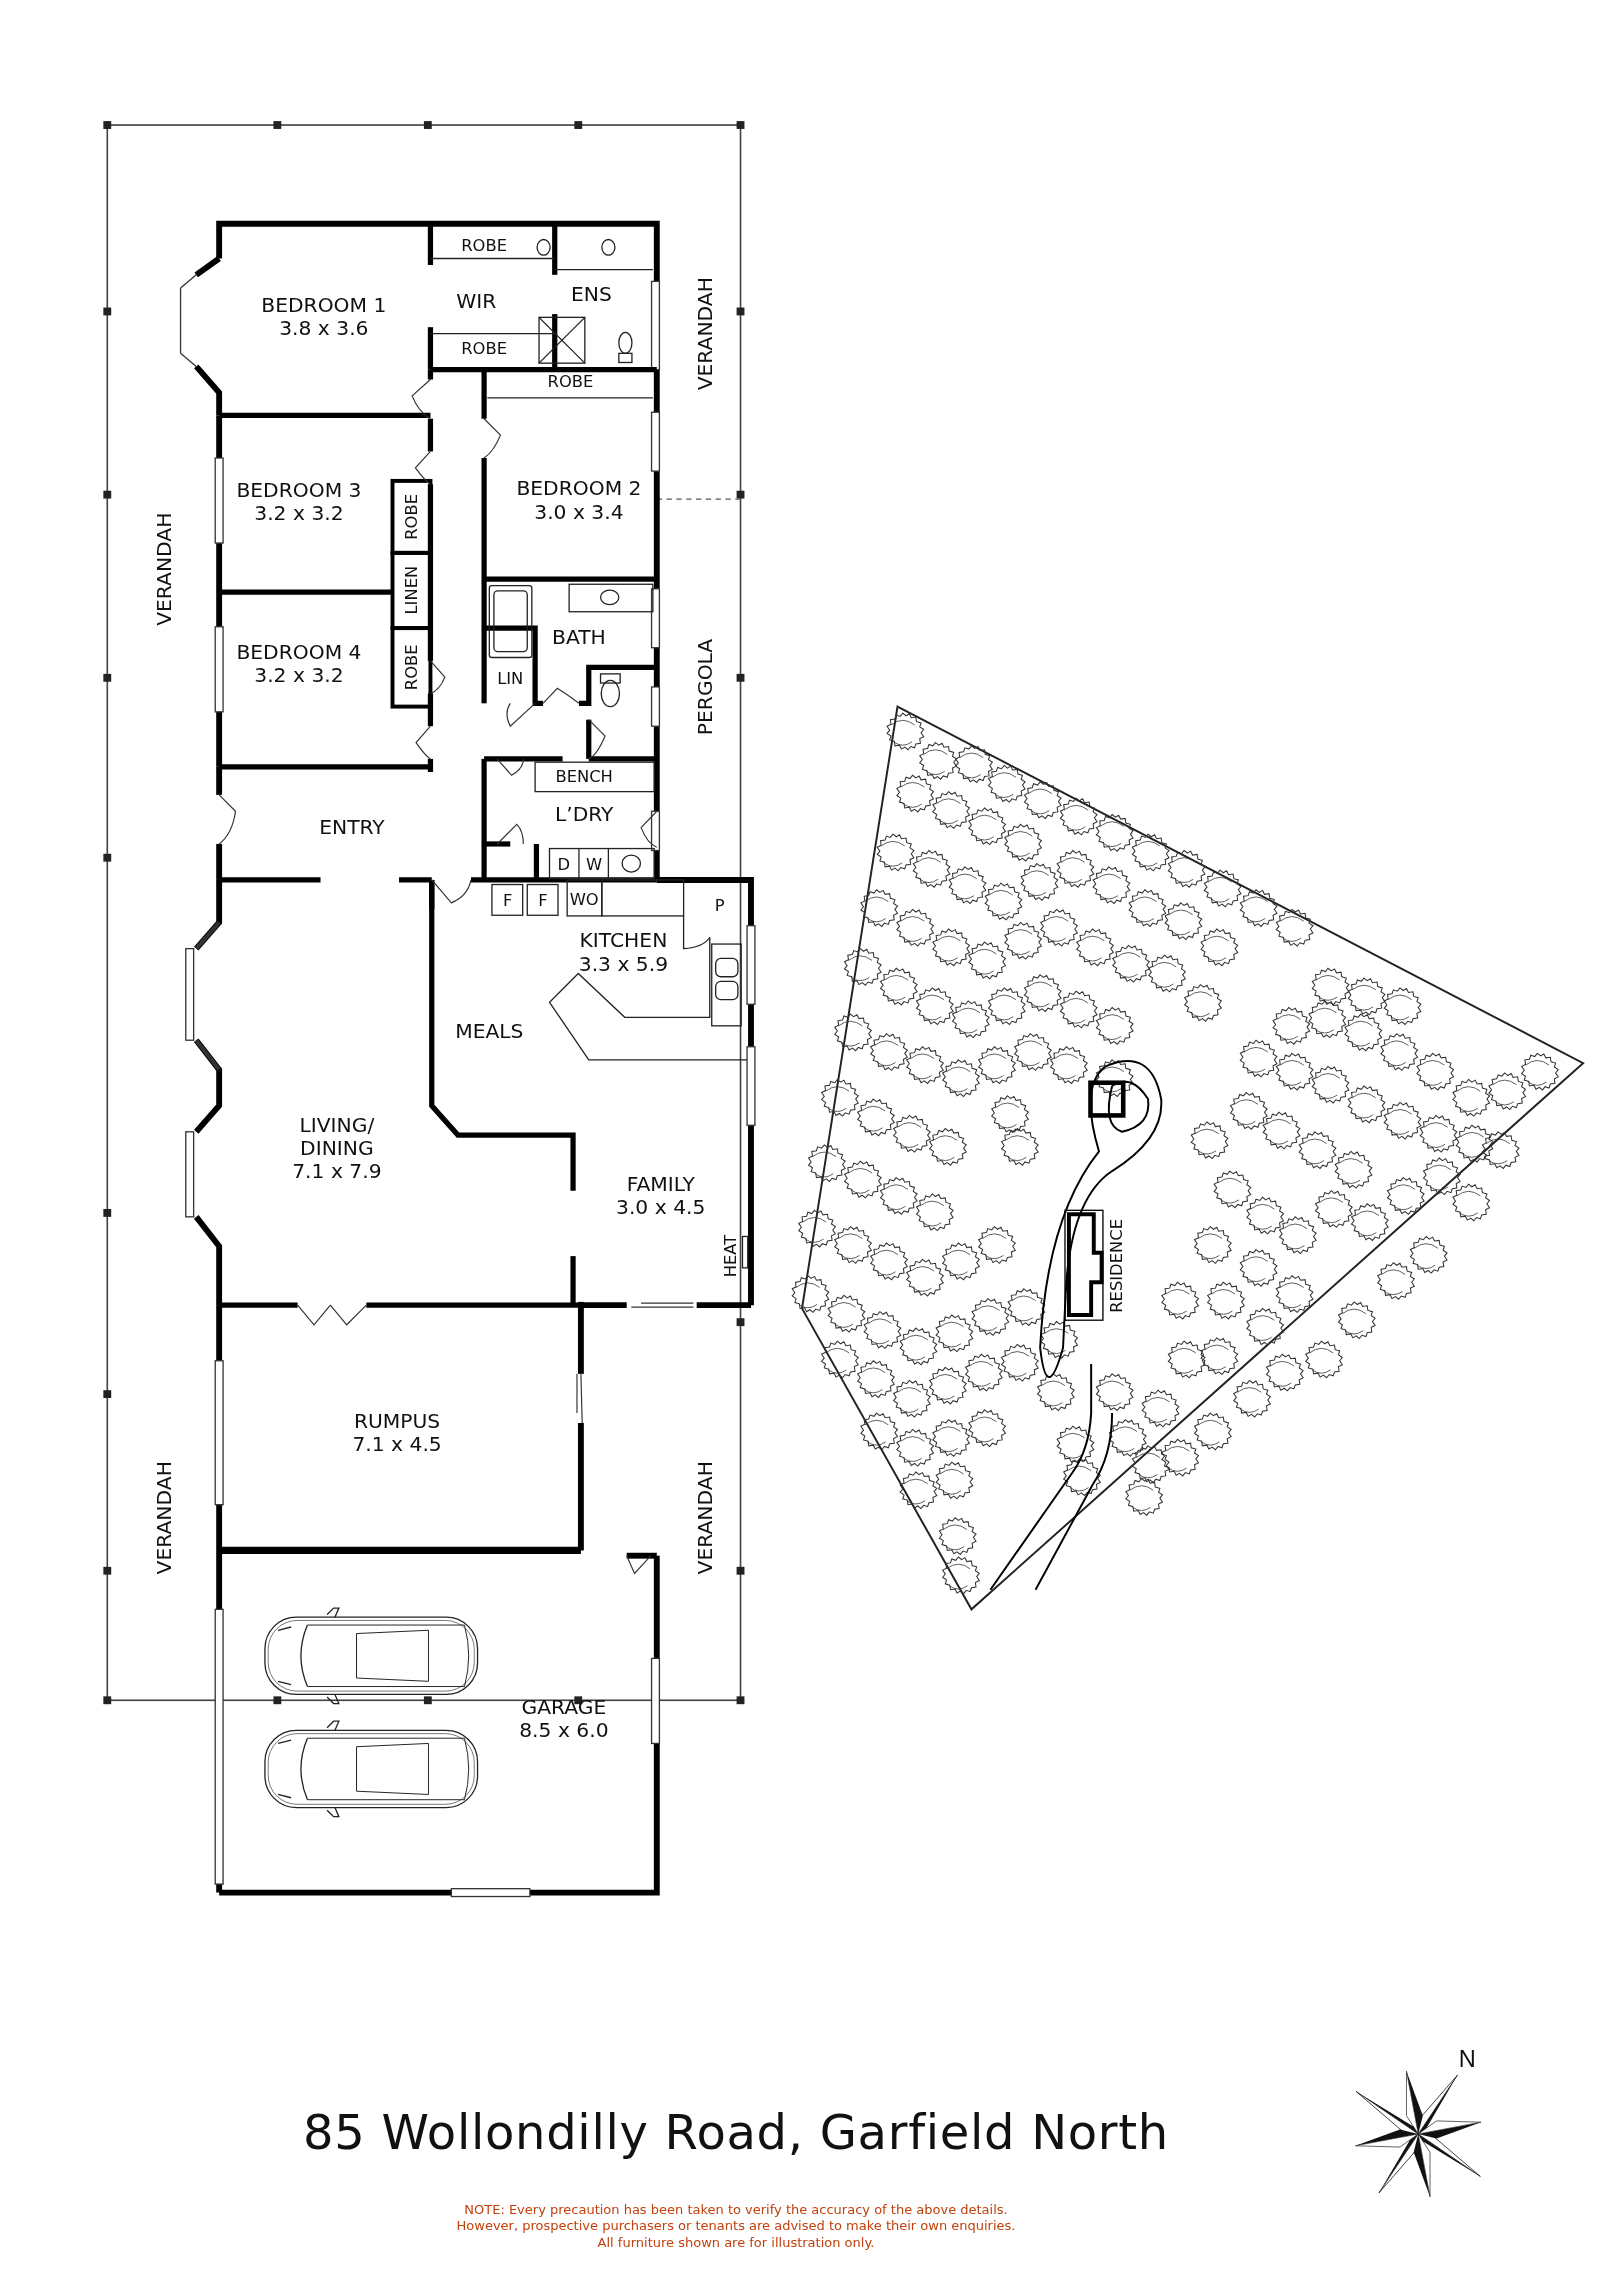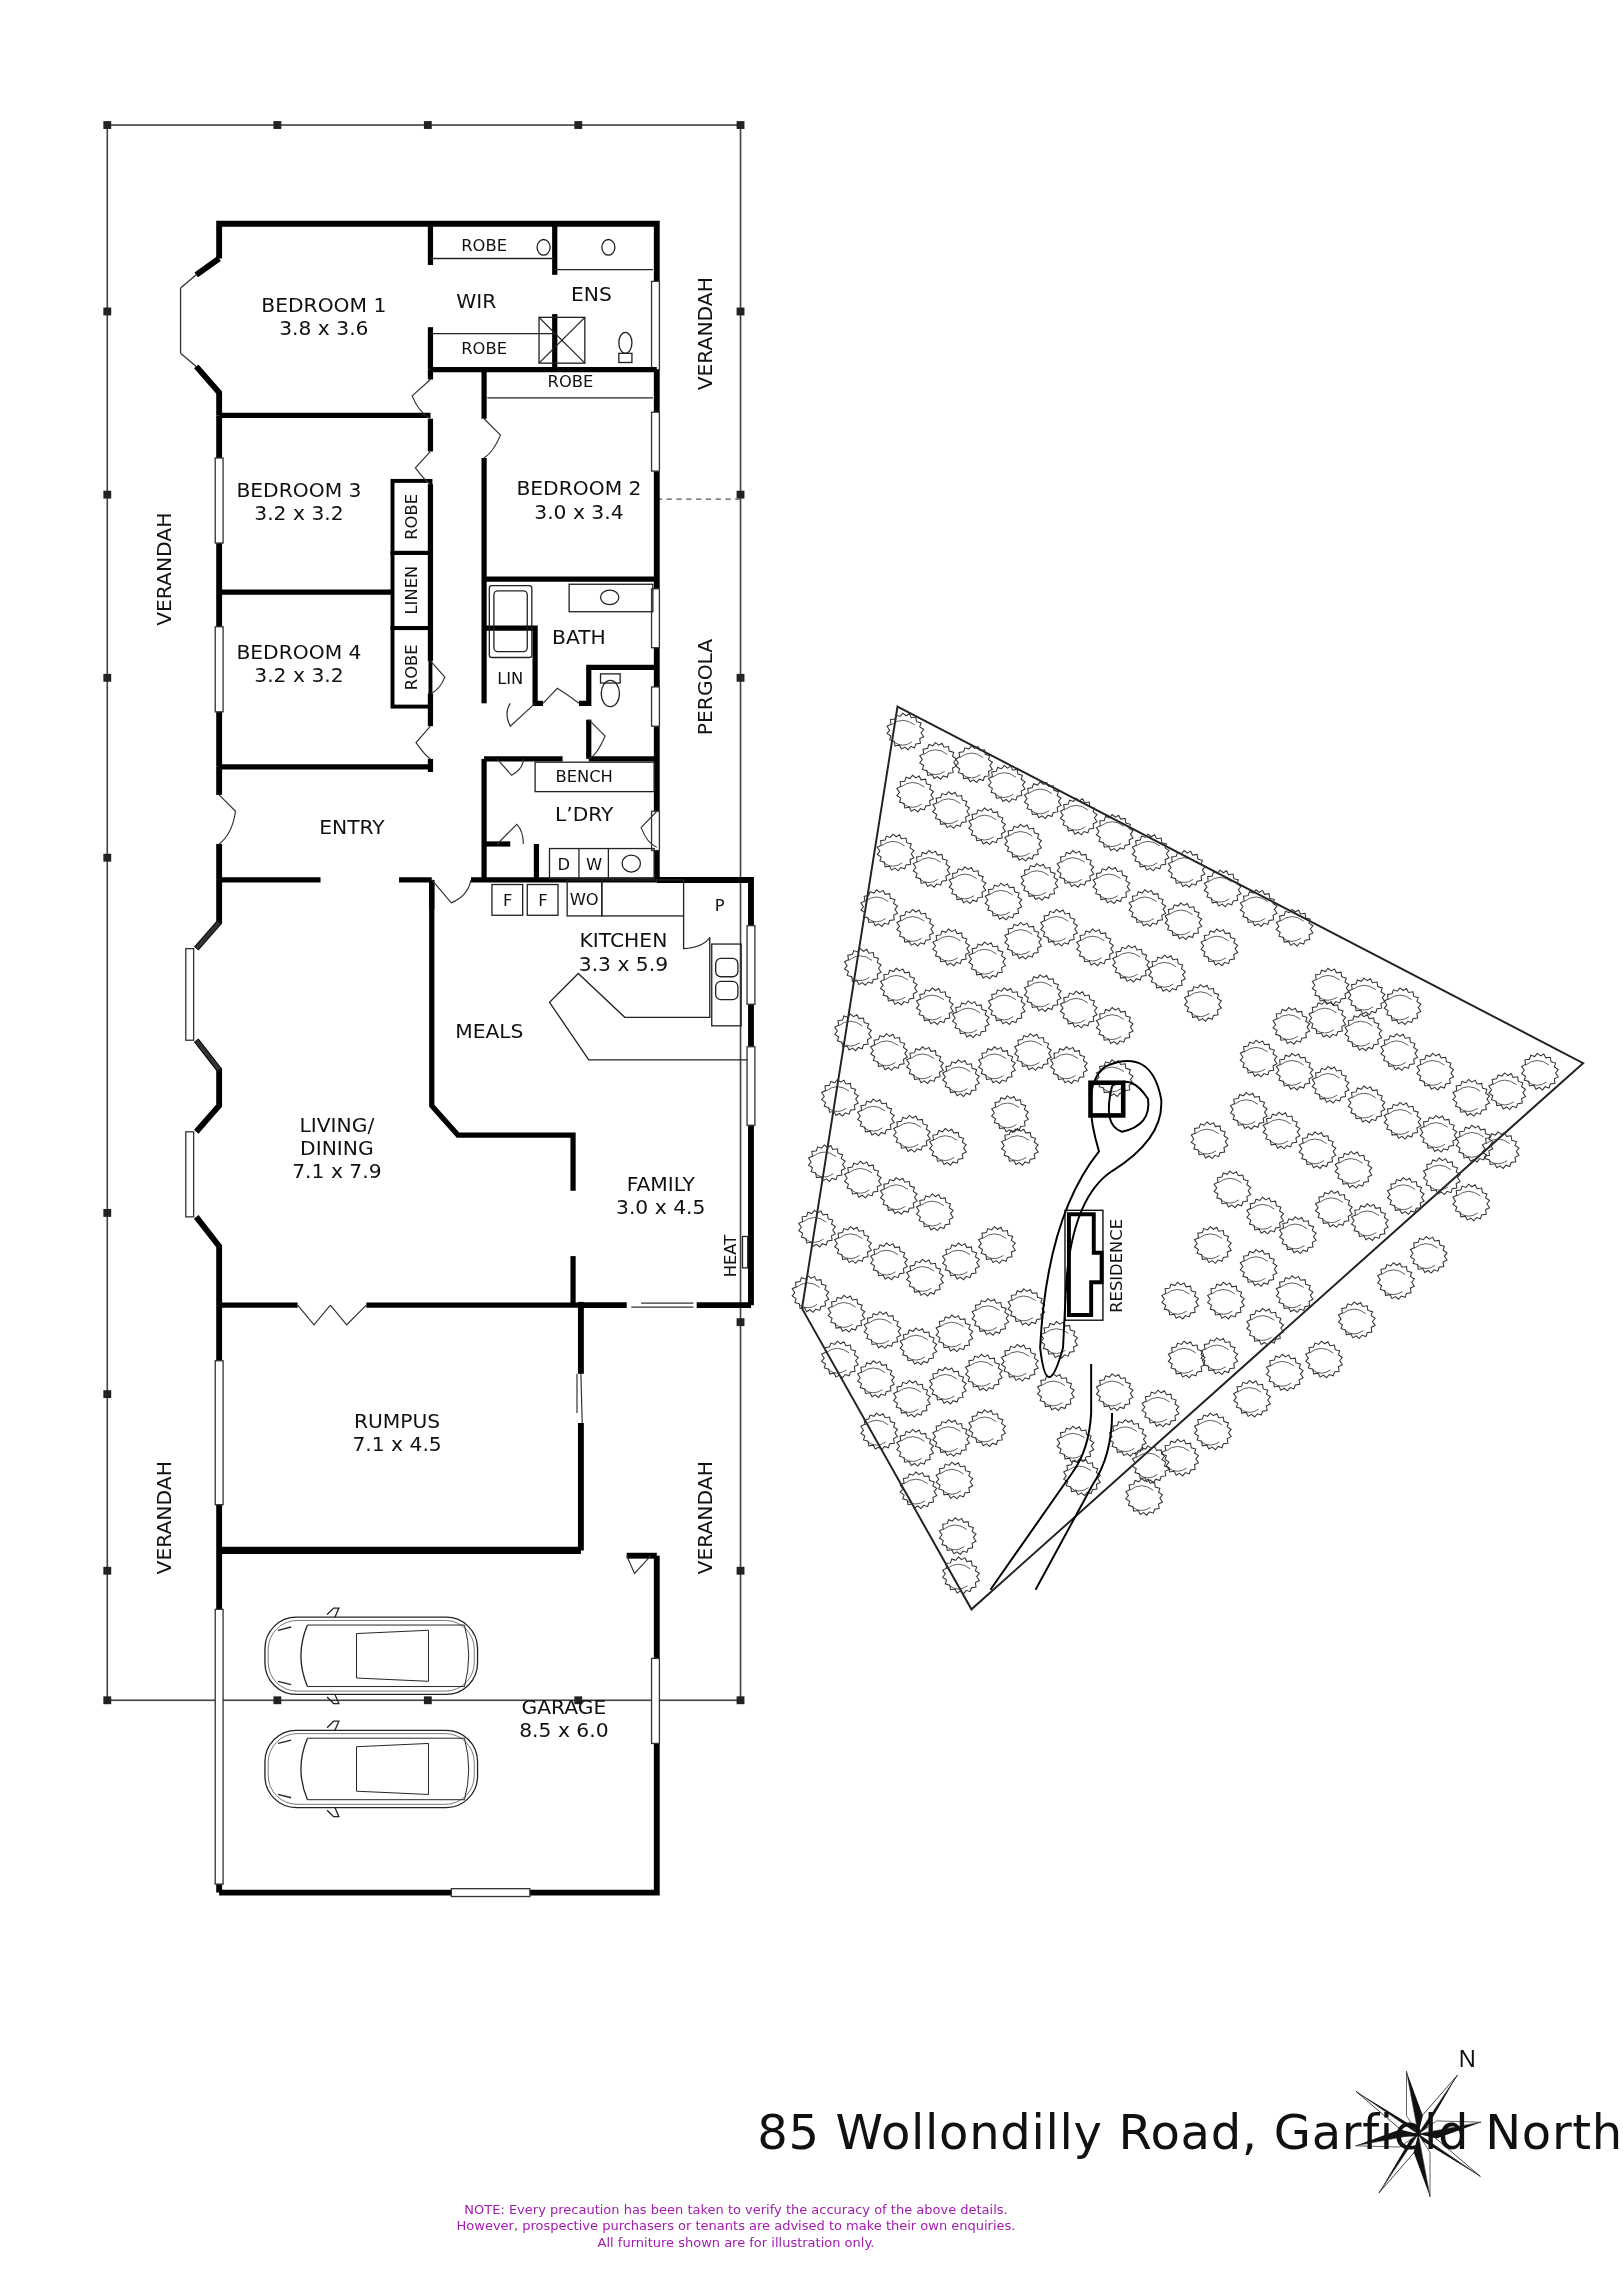--- a/index.html
+++ b/index.html
@@ -2,23 +2,23 @@
 <html style="font-size:10.5px"><head>
 <meta charset="utf-8">
 <style>
   html, body { margin:0; padding:0; background:#ffffff; }
   body { width:1623px; height:2295px; position:relative; overflow:hidden; font-family:"Liberation Sans", sans-serif; color:#111; }
   #plan { position:absolute; left:0; top:0; }
   .lbl { font-family:"DejaVu Sans", "Liberation Sans", sans-serif; fill:#111; text-anchor:middle; }
   .room { font-size:31px; }
   .dim { font-size:31px; }
   .small { font-size:25px; }
-  .title { position:absolute; left:0; width:1623px; top:2104px; text-align:right; font-family:"DejaVu Sans", "Liberation Sans", sans-serif; font-size:48px; letter-spacing:0.7px; color:#111; }
+  .title { position:absolute; left:0; width:1623px; top:2104px; text-align:center; font-family:"DejaVu Sans", "Liberation Sans", sans-serif; font-size:48px; letter-spacing:0.7px; color:#111; }
   .title span { display:inline-block; margin-left:-151px; }
-  .note { position:absolute; left:0; width:1623px; top:2202px; text-align:center; font-family:"DejaVu Sans", "Liberation Sans", sans-serif; font-size:13px; line-height:16.4px; color:#a21caf; }
+  .note { position:absolute; left:0; width:1623px; top:2202px; text-align:center; font-family:"DejaVu Sans", "Liberation Sans", sans-serif; font-size:13px; line-height:16.4px; color:#c2410c; }
   .note div { margin-left:-151px; }
   .compass-n { font-family:"Liberation Sans", sans-serif; font-size:36px; fill:#111; }
 </style>
 </head>
 <body>
 
 <svg id="plan" width="1623" height="2295" viewBox="0 0 2481 3508" xmlns="http://www.w3.org/2000/svg">
   <defs>
     <g id="tree">
       <path d="M0,-30 l5,4 l5,-3 l3,6 l7,-1 l1,7 l7,2 l-2,6 l6,4 l-4,5 l4,6 l-6,3 l1,7 l-7,1 l-2,6 l-6,-2 l-4,5 l-5,-4 l-5,3 l-3,-6 l-7,1 l-1,-7 l-7,-2 l2,-6 l-6,-4 l4,-5 l-4,-6 l6,-3 l-1,-7 l7,-1 l2,-6 l6,2 z" fill="none" stroke="#333" stroke-width="1.6"></path>

